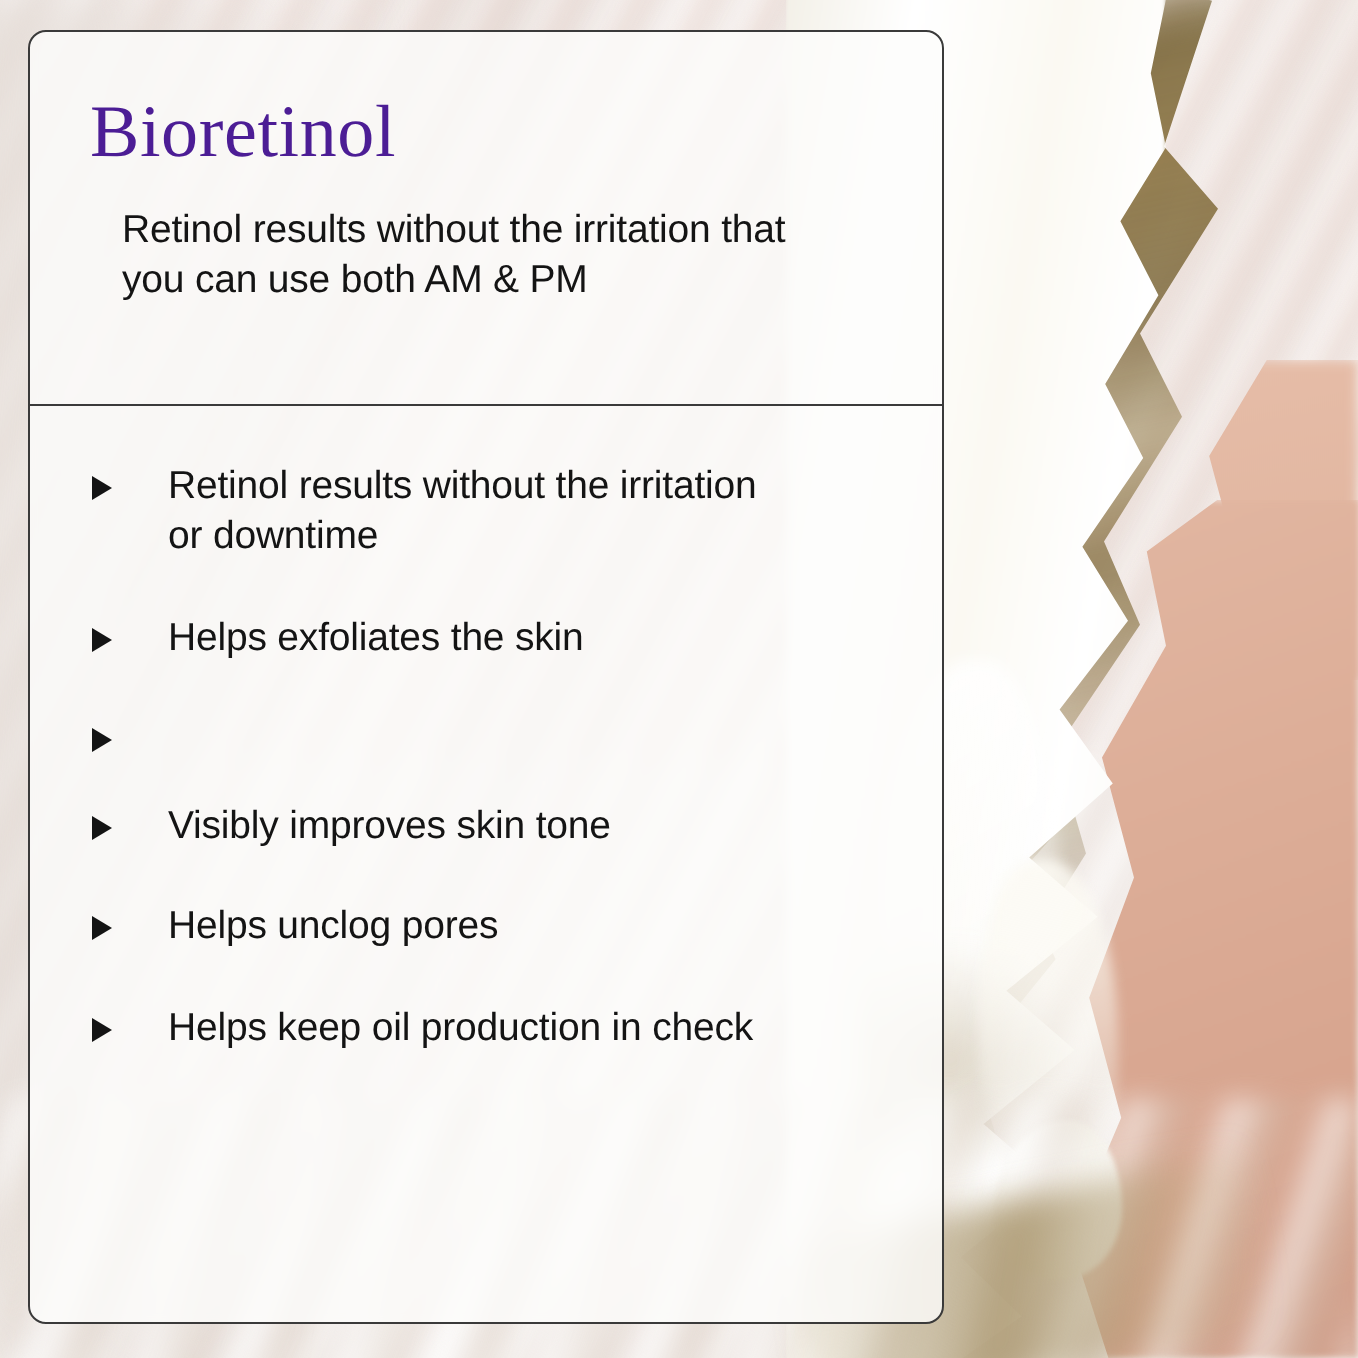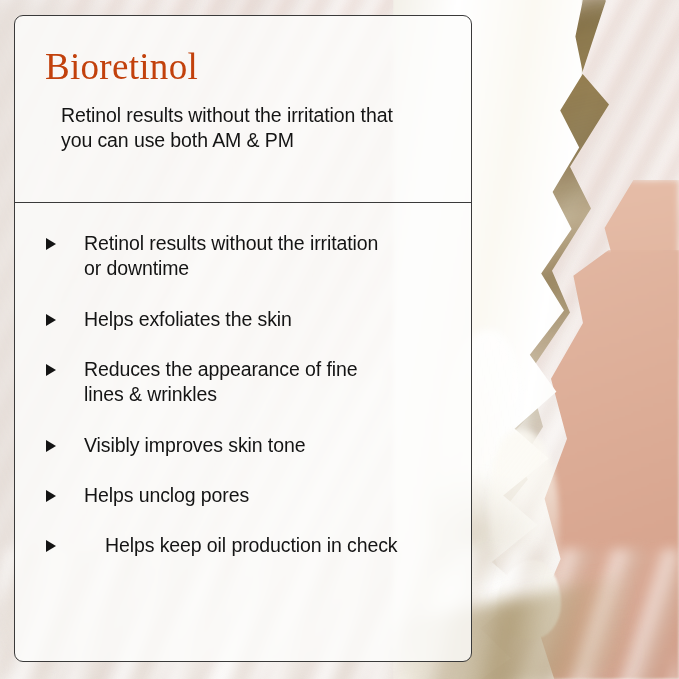--- a/index.html
+++ b/index.html
@@ -204,21 +204,21 @@
   .card-header {
     padding: 30px 28px 0 30px;
     height: 186px;
     box-sizing: border-box;
   }
 
   .card-title {
     font-family: "Liberation Serif", "DejaVu Serif", serif;
     font-size: 37px;
     font-weight: 400;
-    color: #c2410c;
+    color: #4c1d95;
     letter-spacing: 0.3px;
     margin: 0 0 4px 0;
     line-height: 1.12;
   }
 
   .card-subtitle {
     font-family: "Liberation Sans", sans-serif;
     font-size: 19.5px;
     font-weight: 400;
     color: #141414;
@@ -238,21 +238,21 @@
     list-style: none;
     margin: 0;
     padding: 28px 26px 0 31px;
   }
 
   .benefit {
     display: flex;
     align-items: flex-start;
     margin-bottom: 25px;
   }
-  .benefit:last-child { margin-bottom: 0; gap: 21px; }
+  .benefit:last-child { margin-bottom: 0; }
 
   .bullet-icon {
     flex: 0 0 auto;
     width: 12px;
     margin-top: 7px;
     margin-right: 10px;
     line-height: 0;
   }
   .bullet-icon svg { display: block; }
 
@@ -317,21 +317,20 @@
         <span class="benefit-text">Helps exfoliates the skin</span>
       </li>
 
 
       <li class="benefit">
         <span class="bullet-icon">
           <svg width="11" height="12" viewBox="0 0 11 12" aria-hidden="true">
               <polygon points="0,0 10,6 0,12" fill="#141414"></polygon>
             </svg>
         </span>
-        <span class="benefit-text">Reduces the appearance of fine lines &amp; wrinkles</span>
       </li>
 
       <li class="benefit">
         <span class="bullet-icon">
           <svg width="11" height="12" viewBox="0 0 11 12" aria-hidden="true">
               <polygon points="0,0 10,6 0,12" fill="#141414"></polygon>
             </svg>
         </span>
         <span class="benefit-text">Visibly improves skin tone</span>
       </li>

